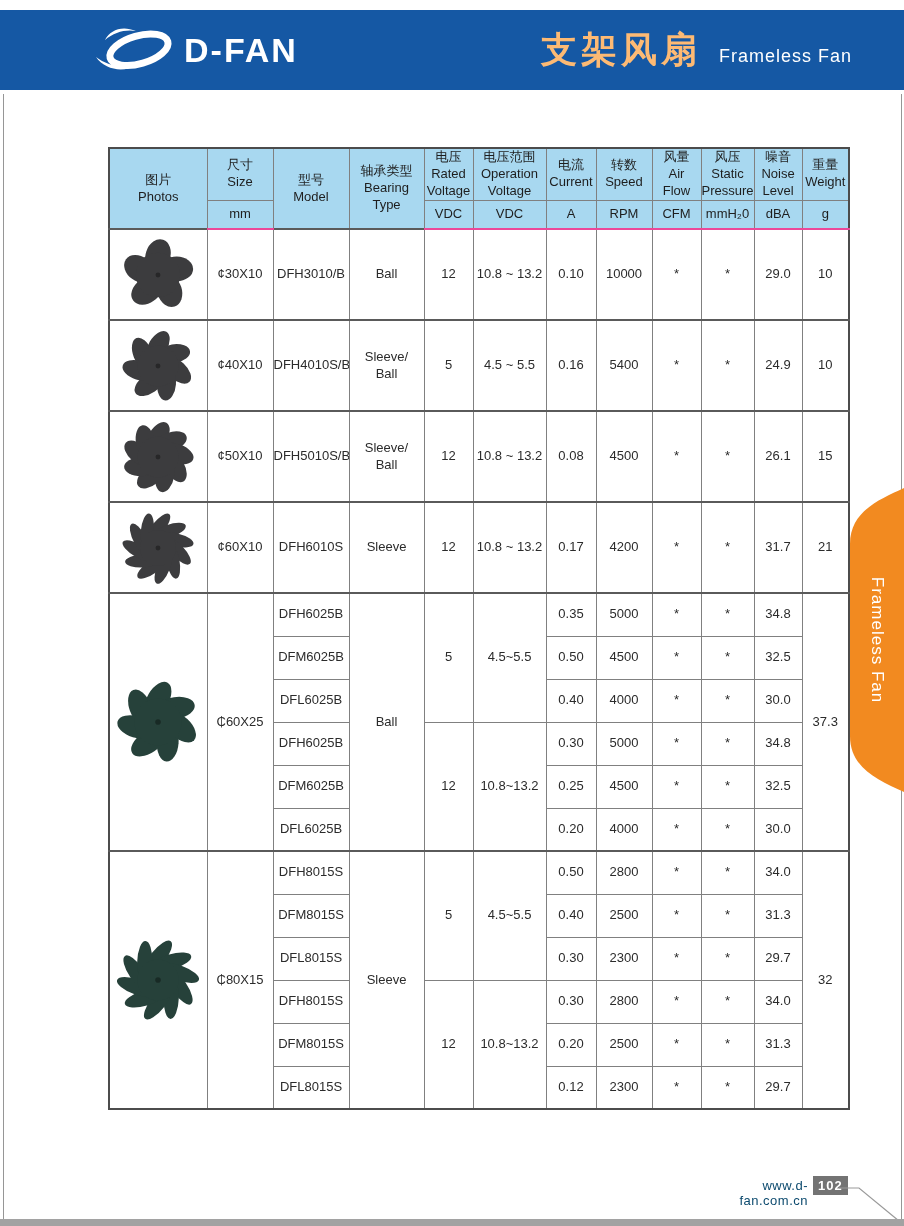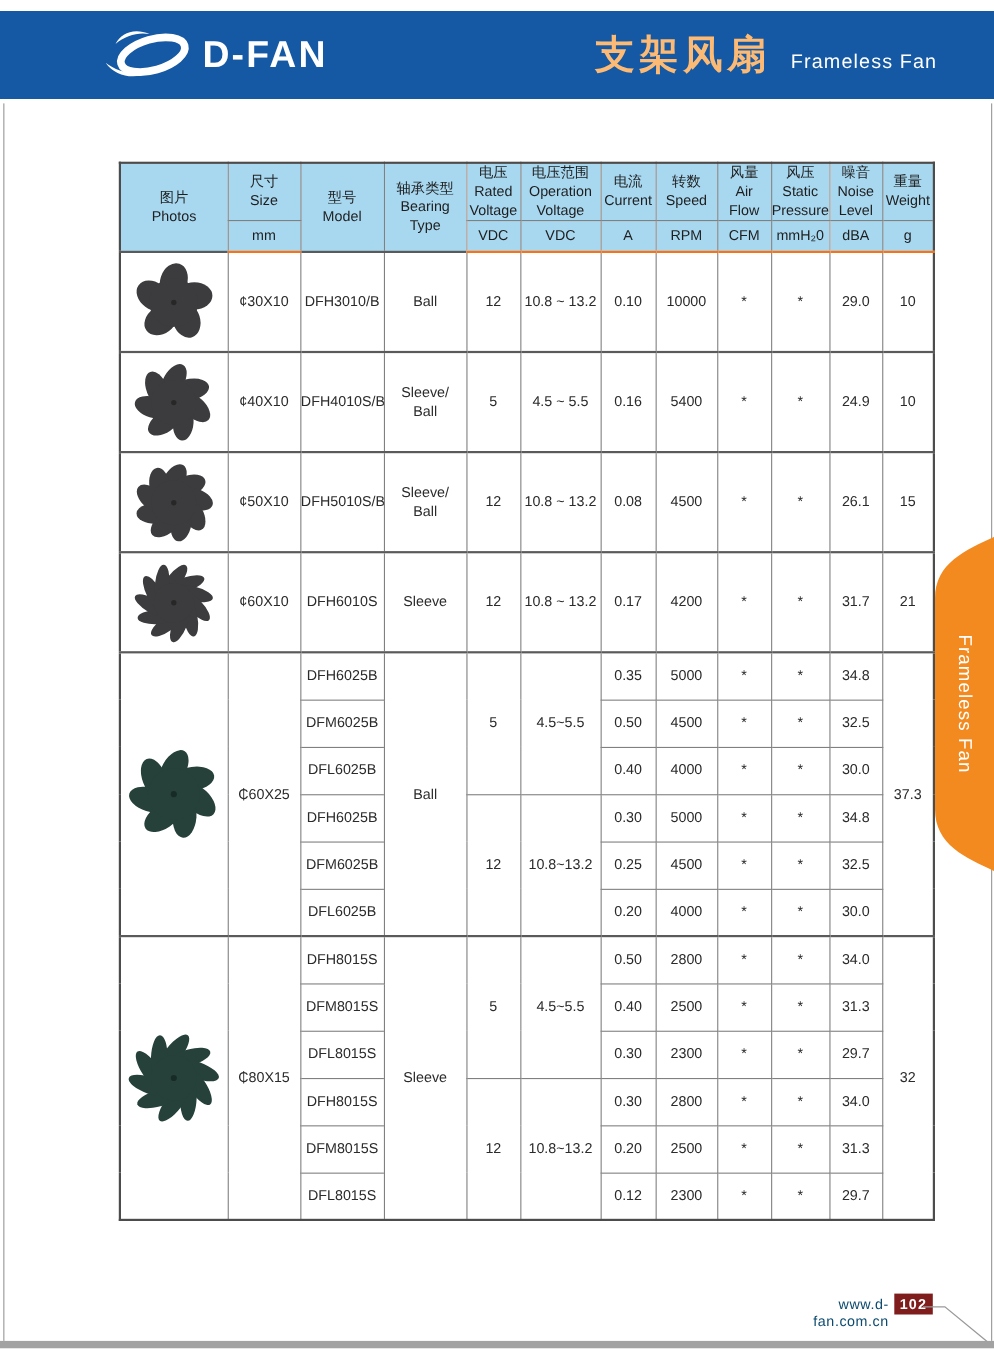--- a/index.html
+++ b/index.html
@@ -23,36 +23,36 @@
 
   
   table.spec { position:absolute; left:108px; top:147px; width:740px;
                border-collapse:collapse; table-layout:fixed;
                border:2px solid #4c4c4c; }
   table.spec th, table.spec td { border:1px solid #808080; text-align:center; vertical-align:middle;
                font-size:13px; color:#2b2b2b; white-space:pre-line; line-height:1.3; overflow:hidden; }
   table.spec thead th { background:#a8d8f0; font-weight:normal; color:#1e1e1e; }
   table.spec thead tr.h1 th { height:48px; }
   table.spec thead tr.h2 th { height:29px; }
-  table.spec thead tr.h2 th { border-bottom:2px solid #f97316; }
+  table.spec thead tr.h2 th { border-bottom:2px solid #ec4899; }
   tr.main { height:91px; }
   tr.sub  { height:43px; }
   tr.sec-start td { border-top:2px solid #5a5a5a; }
   td.photo-cell svg { display:block; margin:0 auto; }
 
   
   .side-tab { position:absolute; left:850px; top:488px; width:54px; height:304px; z-index:5; }
   .side-tab svg { position:absolute; left:0; top:0; width:100%; height:100%; }
   .tab-label { position:absolute; left:50%; top:50%; transform:translate(-50%,-50%) rotate(90deg);
                white-space:nowrap; color:#fff; font-size:17px; letter-spacing:1px; }
 
   
   .site-url { position:absolute; left:702px; top:1178px; width:106px; text-align:right;
               color:#0c4a6e; font-size:13px; letter-spacing:0.5px; }
-  .page-badge { position:absolute; left:813px; top:1176px; background:#7f1d1d; color:#fff;
+  .page-badge { position:absolute; left:813px; top:1176px; background:#737373; color:#fff;
                 font-size:13px; font-weight:bold; padding:2px 5px; letter-spacing:1px; }
   .corner-line { position:absolute; left:839px; top:1183px; }
 </style>
 </head>
 <body>
 
 <div class="page">
 
   <header class="banner">
     <div class="brand">

